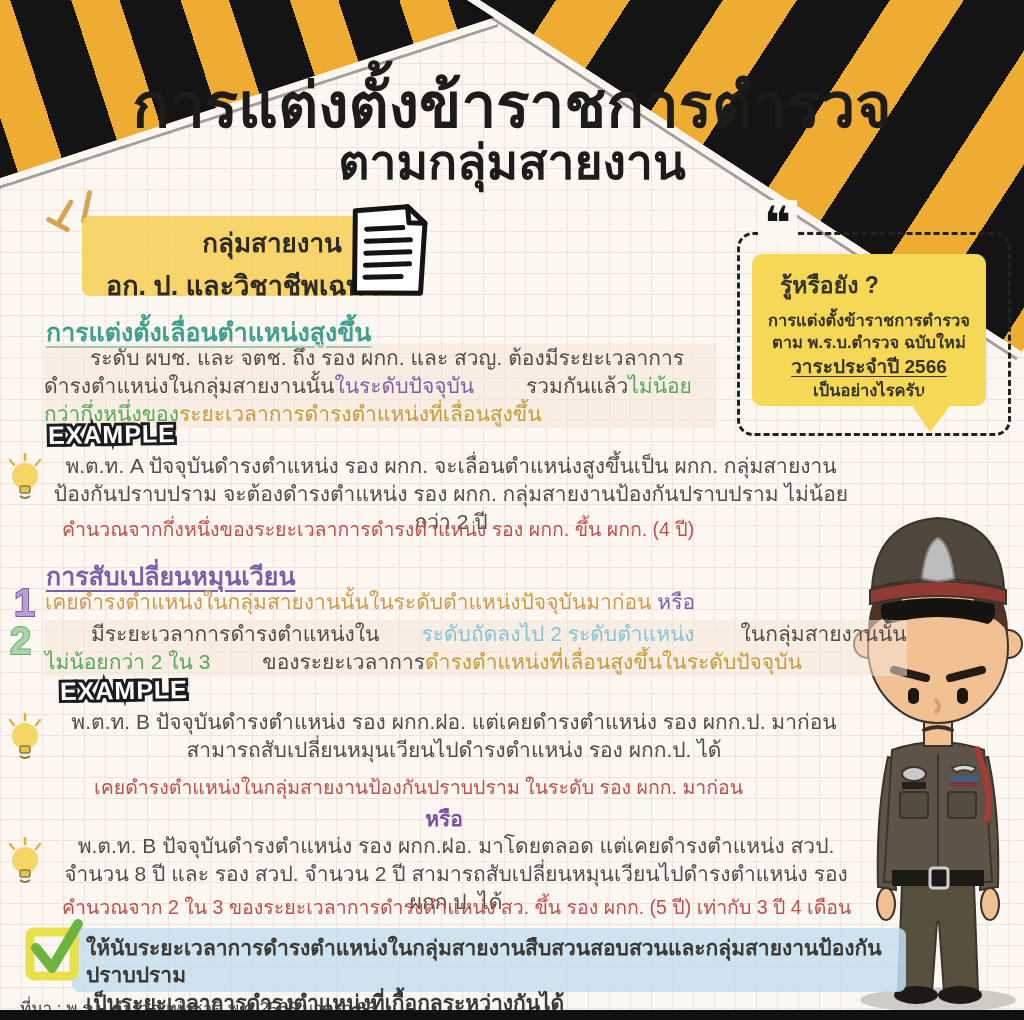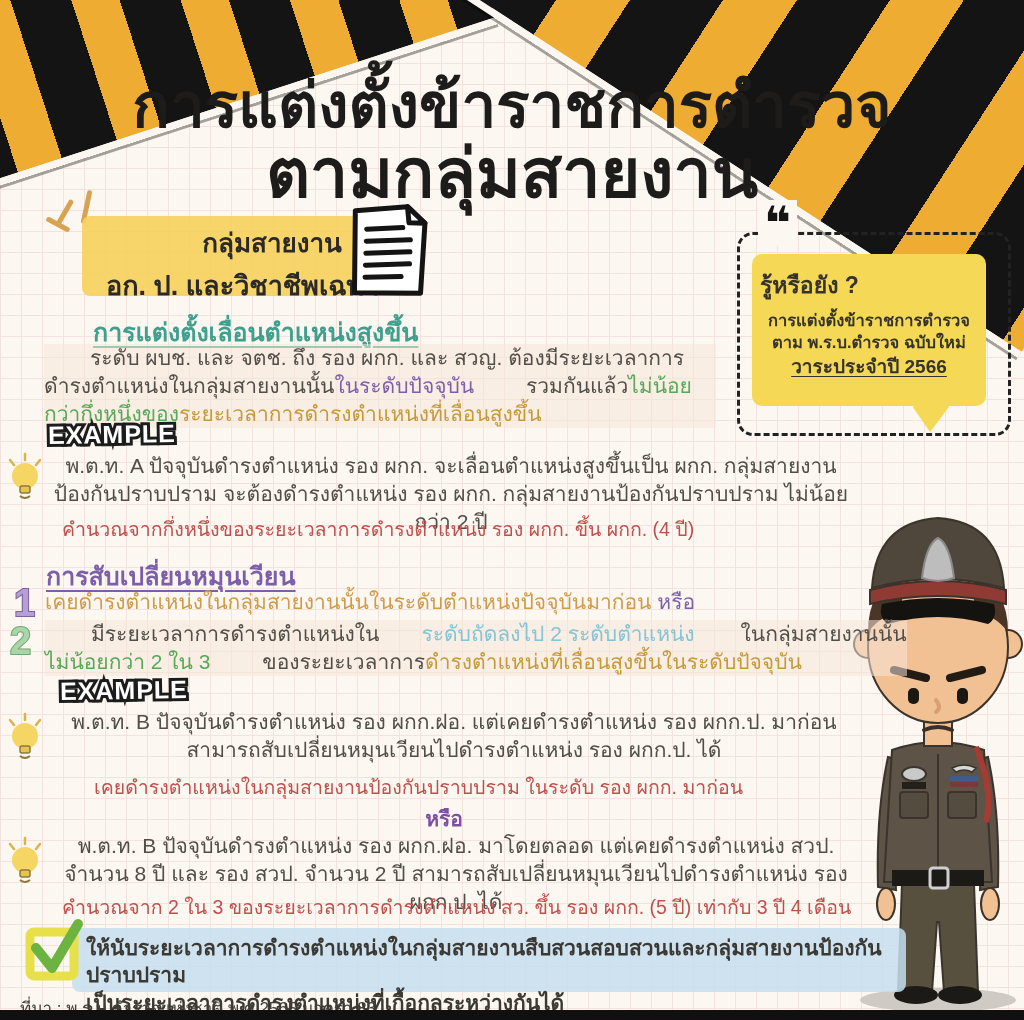--- a/index.html
+++ b/index.html
@@ -15,47 +15,47 @@
   
   .hz{position:absolute;z-index:1;border-bottom:7px solid #fbf7f0;box-shadow:0 3px 0 rgba(0,0,0,.35);}
   .hz-left{left:-90px;top:-150px;width:560px;height:260px;transform:rotate(-18deg);
     background:repeating-linear-gradient(90deg,#141414 0 58px,#efac33 58px 104px);}
   .hz-right{right:-150px;top:-170px;width:800px;height:330px;transform:rotate(33deg);
     background:repeating-linear-gradient(90deg,#141414 0 78px,#efac33 78px 140px);}
   
   .title{position:absolute;left:0;top:74px;width:100%;text-align:center;z-index:3;
     font-weight:bold;color:#1d1c1a;line-height:1.04;}
   .title .l1{font-size:62px;}
-  .title .l2{font-size:68px;}
+  .title .l2{font-size:48px;}
   
   .topic{position:absolute;left:82px;top:216px;width:336px;height:80px;z-index:3;
     background:rgba(246,209,94,.92);border-radius:8px;text-align:center;color:#2b2a26;font-weight:bold;}
   .topic .t1{font-size:26px;margin-top:6px;padding-left:44px;}
   .topic .t2{font-size:27px;margin-top:1px;}
   .ray{position:absolute;background:#d8a253;border-radius:3px;z-index:3;}
   .ray1{left:62px;top:198px;width:5px;height:30px;transform:rotate(30deg);}
   .ray2{left:84px;top:190px;width:5px;height:34px;transform:rotate(12deg);}
   .ray3{left:45px;top:222px;width:26px;height:5px;transform:rotate(28deg);}
   .doc-icon{position:absolute;left:346px;top:202px;z-index:4;transform:rotate(2deg);}
   
   .qbox{position:absolute;left:737px;top:232px;width:268px;height:198px;z-index:3;
     border:3px dashed #222;border-radius:16px;}
   .qmark{position:absolute;left:758px;top:200px;z-index:4;font-size:46px;font-weight:bold;color:#141414;
     background:#fcf8f1;padding:0 6px;line-height:1;}
   .bubble{position:absolute;left:752px;top:254px;width:234px;height:152px;z-index:4;
     background:#f5d855;border-radius:10px;color:#35332c;}
   .bubble:after{content:"";position:absolute;right:40px;bottom:-16px;width:30px;height:30px;
     background:#f5d855;transform:rotate(55deg) skew(18deg);}
-  .bubble .bt{font-size:23px;font-weight:bold;margin:13px 0 6px 8px;}
+  .bubble .bt{font-size:23px;font-weight:bold;margin:13px 0 6px 28px;}
   .bubble .bl{font-size:16.5px;font-weight:bold;text-align:center;line-height:1.35;}
   .bubble .b3{font-size:19px;text-decoration:underline;text-underline-offset:3px;}
   
   .main{position:absolute;left:0;top:0;width:1024px;height:1020px;z-index:3;}
   .h-teal{position:absolute;left:46px;top:312px;font-size:25px;font-weight:bold;color:#3fa08d;
-    text-decoration:underline;text-underline-offset:5px;margin-left:47px;}
+    text-decoration:underline;text-underline-offset:5px;}
   .h-purple{position:absolute;left:46px;top:556px;font-size:25px;font-weight:bold;color:#7d5fa9;
     text-decoration:underline;text-underline-offset:5px;}
   .para{font-size:21px;line-height:1.34;font-weight:500;}
   .tint{background:rgba(246,230,216,.55);}
   .p1{position:absolute;left:44px;top:344px;width:672px;}
   .seg-dark{color:#504e48;margin-left:46px;} .seg-purple{color:#7d5fa9;} .seg-green{color:#57a857;}
   .seg-gold{color:#c59a38;} .seg-blue{color:#85c3d6;margin-left:42px;} .seg-orange{color:#d09a4a;}
   .example{font-weight:800;font-size:25px;letter-spacing:1px;color:#ffffff;
     -webkit-text-stroke:6px #1c1c1c;paint-order:stroke fill;transform:rotate(-1deg);}
   .ex1-label{position:absolute;left:48px;top:420px;}
@@ -118,20 +118,21 @@
     </g>
   </svg>
 
   <div class="qbox"></div>
   <div class="qmark">❝</div>
   <div class="bubble">
     <div class="bt">รู้หรือยัง ?</div>
     <div class="bl">การแต่งตั้งข้าราชการตำรวจ</div>
     <div class="bl">ตาม พ.ร.บ.ตำรวจ ฉบับใหม่</div>
     <div class="bl b3">วาระประจำปี 2566</div>
+    <div class="bl">เป็นอย่างไรครับ</div>
   </div>
 
   <div class="main">
 
     <div class="h-teal">การแต่งตั้งเลื่อนตำแหน่งสูงขึ้น</div>
     <div class="para p1 tint"><span class="seg-dark">ระดับ ผบช. และ จตช. ถึง รอง ผกก. และ สวญ. ต้องมีระยะเวลาการดำรงตำแหน่งในกลุ่มสายงานนั้น</span><span class="seg-purple">ในระดับปัจจุบัน</span><span class="seg-dark"> รวมกันแล้ว</span><span class="seg-green">ไม่น้อยกว่ากึ่งหนึ่งของ</span><span class="seg-gold">ระยะเวลาการดำรงตำแหน่งที่เลื่อนสูงขึ้น</span></div>
     <div class="example ex1-label">EXAMPLE</div>
 
     <svg class="bulb bulb-a" width="38" height="52" viewBox="0 0 38 52">
       <g stroke="#d8b44a" stroke-width="2.5" stroke-linecap="round">

